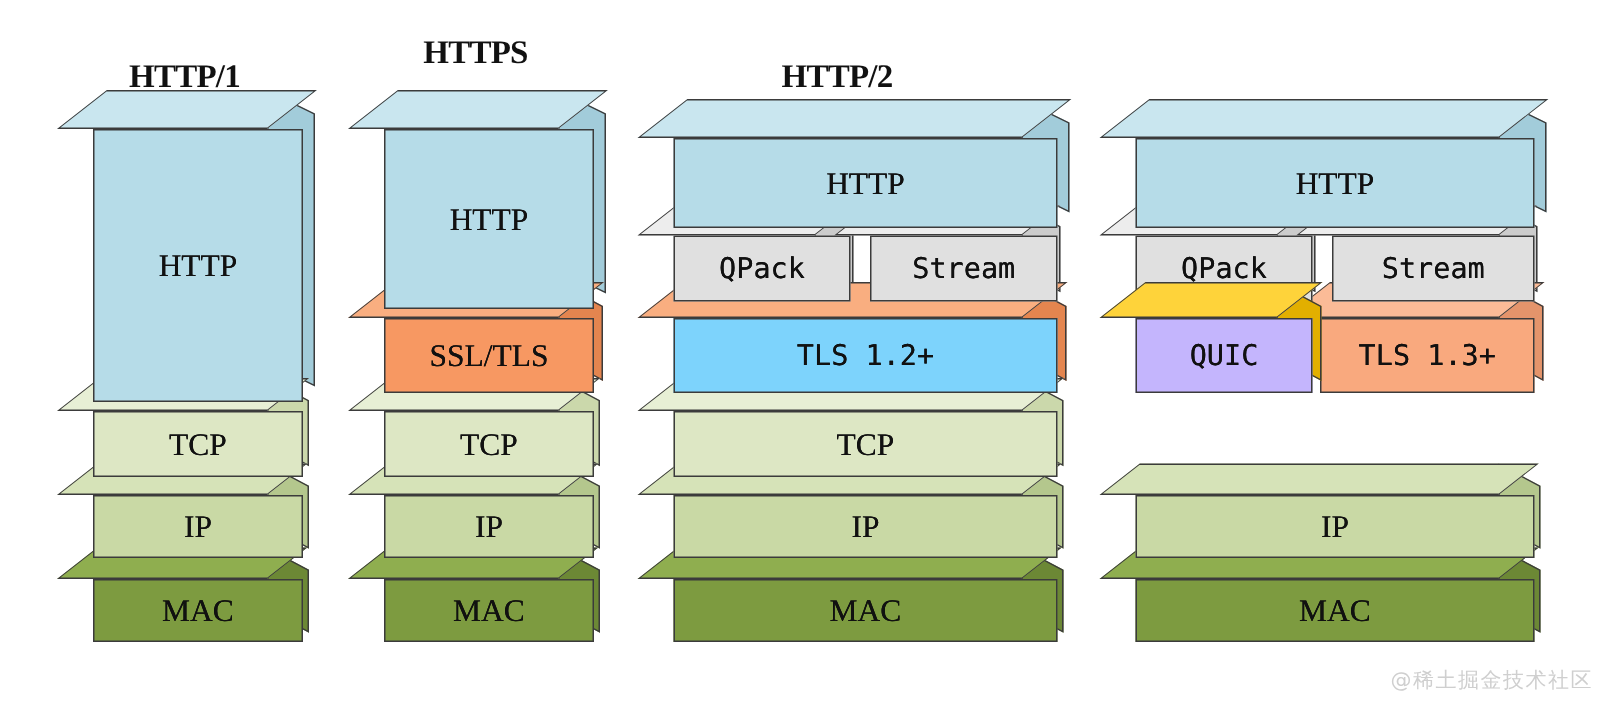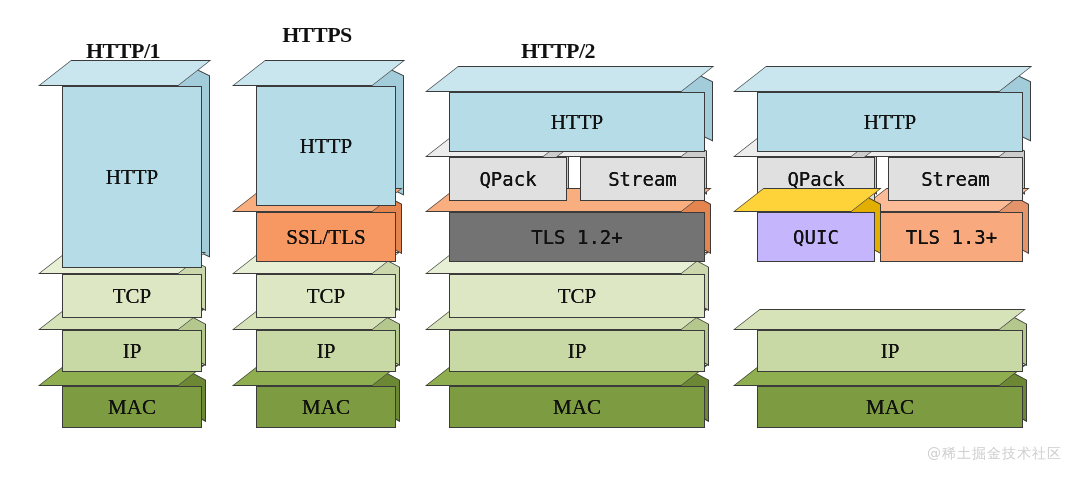--- a/index.html
+++ b/index.html
@@ -161,21 +161,21 @@
     <div class="side" style="left:125px;top:-20px;width:26px;height:44px;background:#cccccc;transform:skewY(28deg);transform-origin:left top;"></div>
     <div class="top" style="left:0;top:-20px;width:125px;height:20px;background:#ededed;transform:skewX(-52deg);transform-origin:left bottom;"></div>
     <div class="face" style="background:#e0e0e0;">
       <span class="lbl">Stream</span>
     </div>
   </div>
 
   <div class="blk mono" style="left:425px;top:212px;width:256px;height:50px;">
     <div class="side" style="left:256px;top:-24px;width:30px;height:50px;background:#e4854f;transform:skewY(28deg);transform-origin:left top;"></div>
     <div class="top" style="left:0;top:-24px;width:256px;height:24px;background:#f9ae80;transform:skewX(-52deg);transform-origin:left bottom;"></div>
-    <div class="face" style="background:#737373;">
+    <div class="face" style="background:#7dd3fc;">
       <span class="lbl">TLS 1.2+</span>
     </div>
   </div>
 
   <div class="blk serif" style="left:425px;top:274px;width:256px;height:44px;">
     <div class="side" style="left:256px;top:-22px;width:28px;height:44px;background:#cbd8ab;transform:skewY(28deg);transform-origin:left top;"></div>
     <div class="top" style="left:0;top:-22px;width:256px;height:22px;background:#e7efd5;transform:skewX(-52deg);transform-origin:left bottom;"></div>
     <div class="face" style="background:#dde7c4;">
       <span class="lbl">TCP</span>
     </div>

